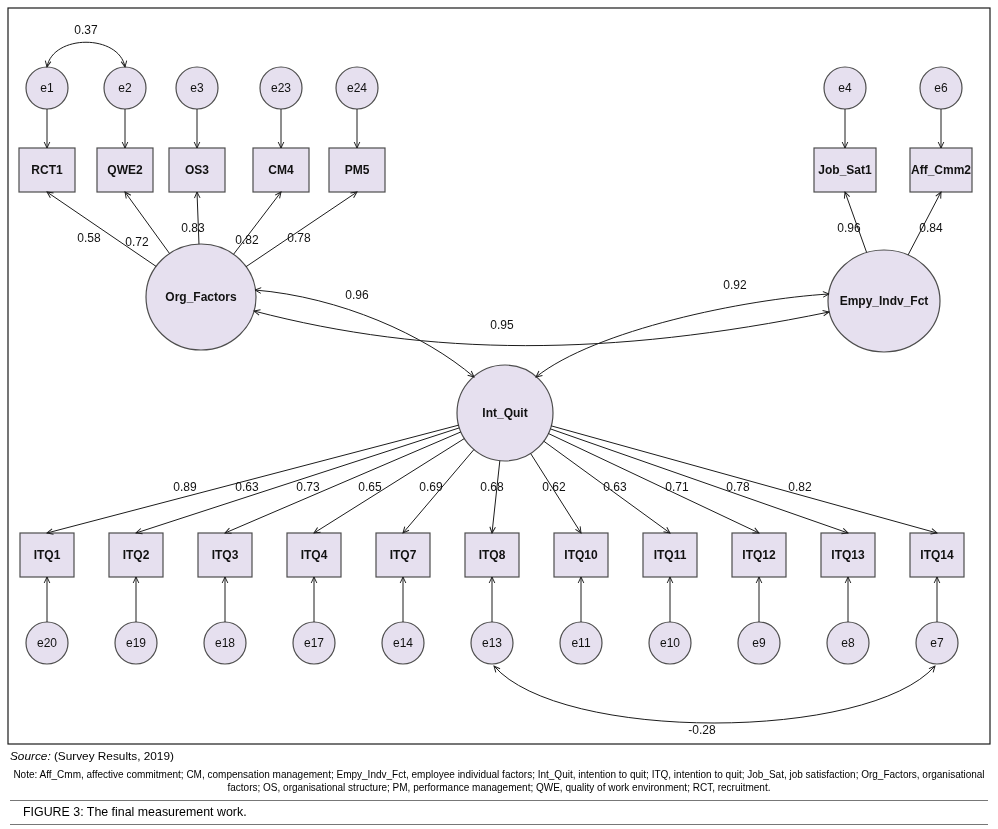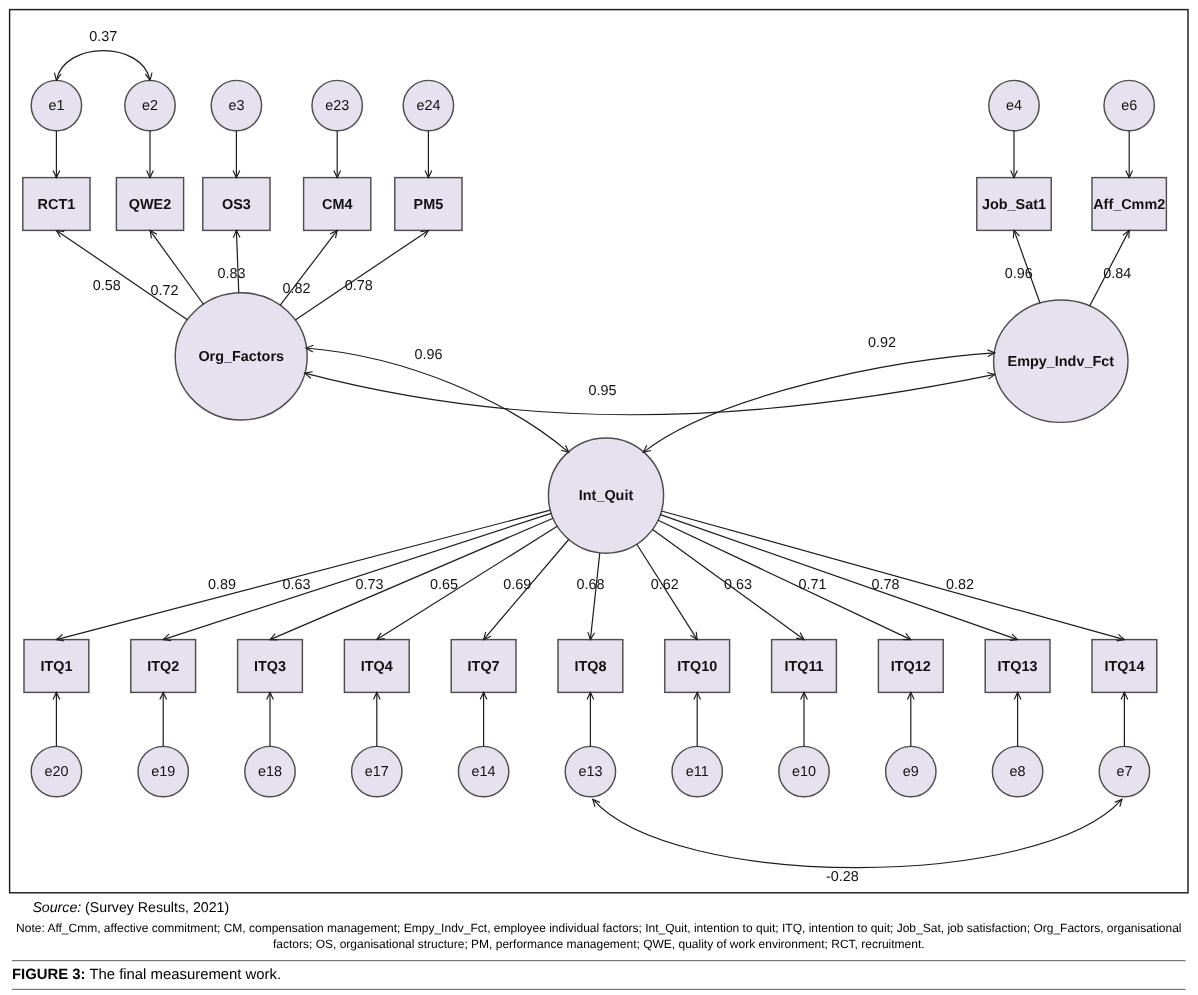--- a/index.html
+++ b/index.html
@@ -10,27 +10,27 @@
   }
   .page { width:998px; height:829px; position:relative; }
   #diagram { display:block; }
   #diagram text { font-family:"Liberation Sans", sans-serif; fill:#111; }
   .node { fill:var(--node-fill,#e6e0ef); stroke:var(--node-stroke,#4d4d4d); stroke-width:1.2; }
   .node-label { font-size:12px; font-weight:bold; }
   .err-label  { font-size:12px; }
   .coef       { font-size:12px; }
   .footer { padding:3px 10px 0 10px; }
   .source-line { font-size:11.8px; margin-bottom:5px; }
-  .source-line em { font-style:italic;margin-left:17px; }
+  .source-line em { font-style:italic; }
   .note-line { font-size:10px; line-height:1.3; margin-bottom:6px; max-width:982px;text-align:center; }
   .caption {
     font-size:12.4px; padding:4px 0 5px 0; margin-top:2px;
     border-top:1px solid #777; border-bottom:1px solid #777;
   }
-  .caption strong { font-weight:bold; }
+  .caption strong { font-weight:normal;margin-left:13px; }
 </style>
 </head>
 <body>
 
 <div class="page">
 
   <svg id="diagram" width="998" height="746" viewBox="0 0 998 746">
     <defs>
       <marker id="ah" viewBox="0 0 10 10" refX="8.5" refY="5" markerWidth="8" markerHeight="8" orient="auto-start-reverse">
         <path d="M 1 1.5 L 8.5 5 L 1 8.5" fill="none" stroke="#1c1c1c" stroke-width="1.2"></path>
@@ -253,18 +253,18 @@
       <text x="357" y="299" text-anchor="middle" class="coef">0.96</text>
       <path d="M 829,294 C 745,299 595,330 536,377" fill="none" stroke="#1c1c1c" stroke-width="1" marker-start="url(#ah)" marker-end="url(#ah)"></path>
       <text x="735" y="289" text-anchor="middle" class="coef">0.92</text>
       <path d="M 254,311 C 430,357 610,357 829,312" fill="none" stroke="#1c1c1c" stroke-width="1" marker-start="url(#ah)" marker-end="url(#ah)"></path>
       <text x="502" y="329" text-anchor="middle" class="coef">0.95</text>
       <path d="M 494,666 C 560,742 868,742 935,666" fill="none" stroke="#1c1c1c" stroke-width="1" marker-start="url(#ah)" marker-end="url(#ah)"></path>
       <text x="702" y="734" text-anchor="middle" class="coef">-0.28</text>
     </svg>
 
   <div class="footer">
-    <p class="source-line"><em>Source:</em><span> (Survey Results, 2021)</span></p>
+    <p class="source-line"><em>Source:</em><span> (Survey Results, 2019)</span></p>
     <p class="note-line"><span>Note:</span><span> Aff_Cmm, affective commitment; CM, compensation management; Empy_Indv_Fct, employee individual factors; Int_Quit, intention to quit; ITQ, intention to quit; Job_Sat, job satisfaction; Org_Factors, organisational factors; OS, organisational structure; PM, performance management; QWE, quality of work environment; RCT, recruitment.</span></p>
     <p class="caption"><strong>FIGURE 3:</strong><span> The final measurement work.</span></p>
   </div>
 
 </div>
 
 </body></html>

